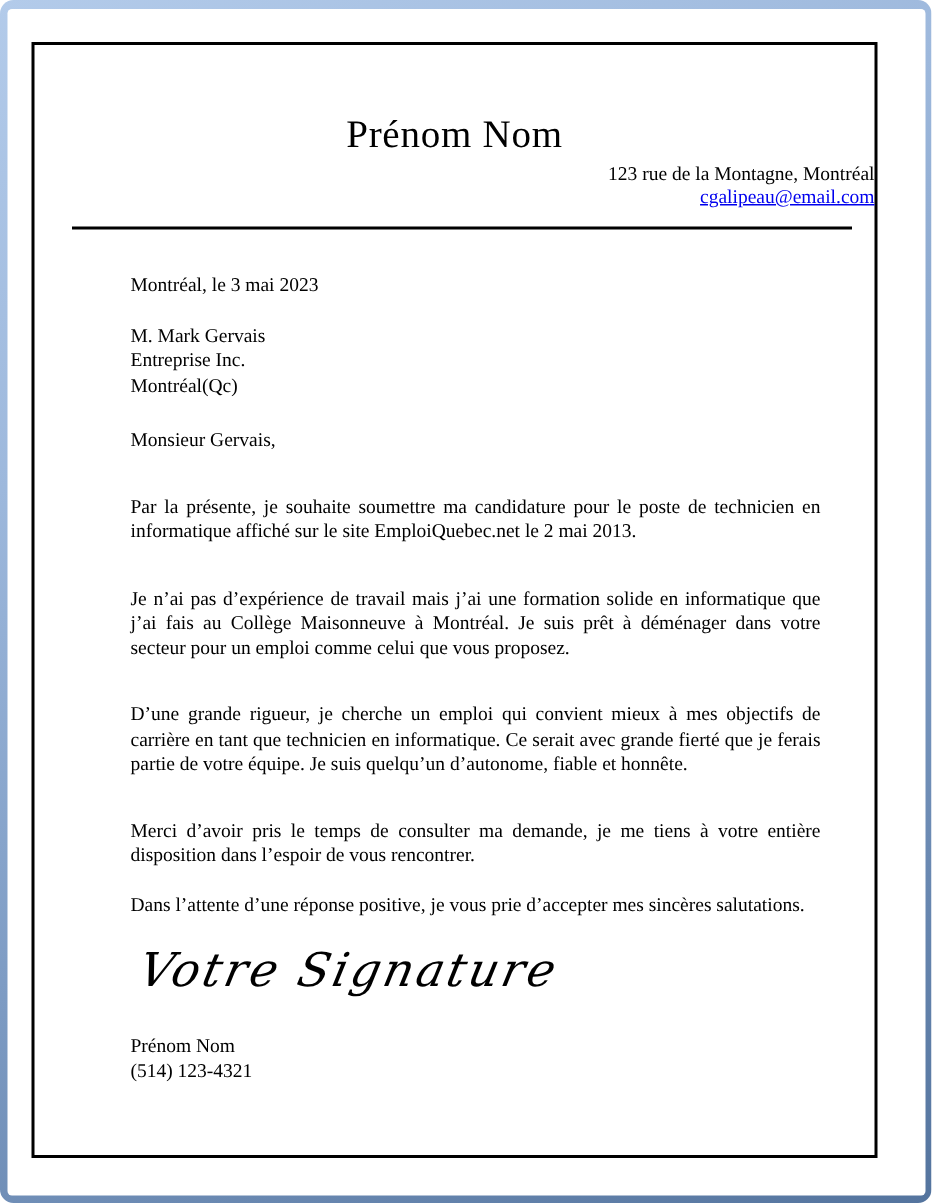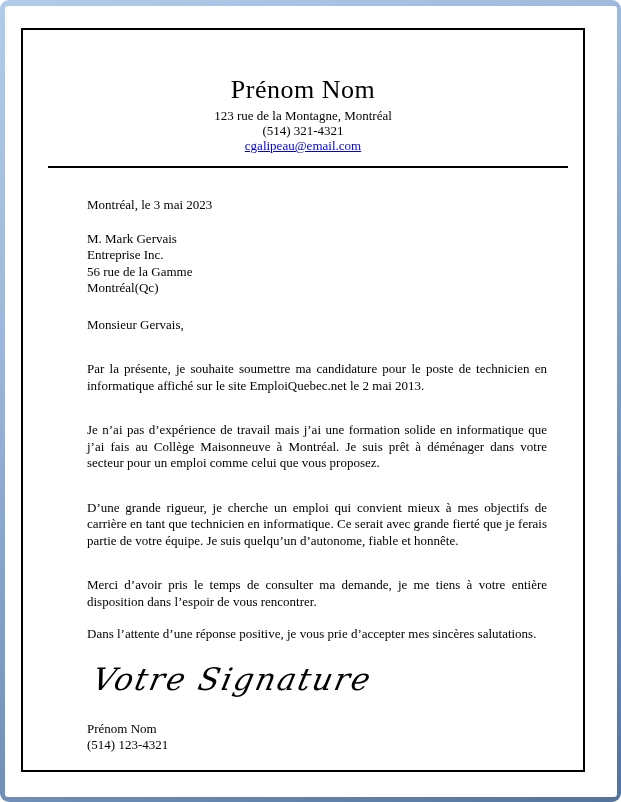--- a/index.html
+++ b/index.html
@@ -43,20 +43,21 @@
   .header h1 {
     margin: 0;
     font-size: 26px;
     font-weight: normal;
     line-height: 28px;
     letter-spacing: 0.5px;
   }
   .header .hline {
     font-size: 13px;
     line-height: 15px;
+    text-align: right;
   }
   .header .hline.first {
     margin-top: 4px;
   }
   .email-link {
     color: #0000EE;
     text-decoration: underline;
     cursor: pointer;
     margin-top: 24px;
   }
@@ -95,35 +96,33 @@
 </head>
 <body>
 
 <div class="frame">
   <div class="page">
     <div class="letter-box">
 
       <div class="header">
         <h1>Prénom Nom</h1>
         <div class="hline first">123 rue de la Montagne, Montréal</div>
-        <div class="hline">(514) 321-4321</div>
         <div class="hline">
           <a class="email-link">cgalipeau@email.com</a>
         </div>
       </div>
 
       <hr class="divider">
 
       <div class="body">
         <div class="date-line">Montréal, le 3 mai 2023</div>
 
         <div class="recipient">
           <div>M. Mark Gervais</div>
           <div>Entreprise Inc.</div>
-          <div>56 rue de la Gamme</div>
           <div>Montréal(Qc)</div>
         </div>
 
         <div class="salutation">Monsieur Gervais,</div>
 
         <p>Par la présente, je souhaite soumettre ma candidature pour le poste de technicien en informatique affiché sur le site EmploiQuebec.net  le 2 mai 2013.</p>
         <p>Je n’ai pas d’expérience de travail mais j’ai une formation solide en informatique que j’ai fais au Collège Maisonneuve à Montréal. Je suis prêt à déménager dans votre secteur pour un emploi comme celui que vous proposez.</p>
         <p>D’une grande rigueur, je cherche un emploi qui convient mieux à mes objectifs de carrière en tant que technicien en informatique. Ce serait avec grande fierté que je ferais partie de votre équipe. Je suis quelqu’un d’autonome, fiable et honnête.</p>
         <p>Merci d’avoir pris le temps de consulter ma demande, je me tiens à votre entière disposition dans l’espoir de vous rencontrer.</p>
 

